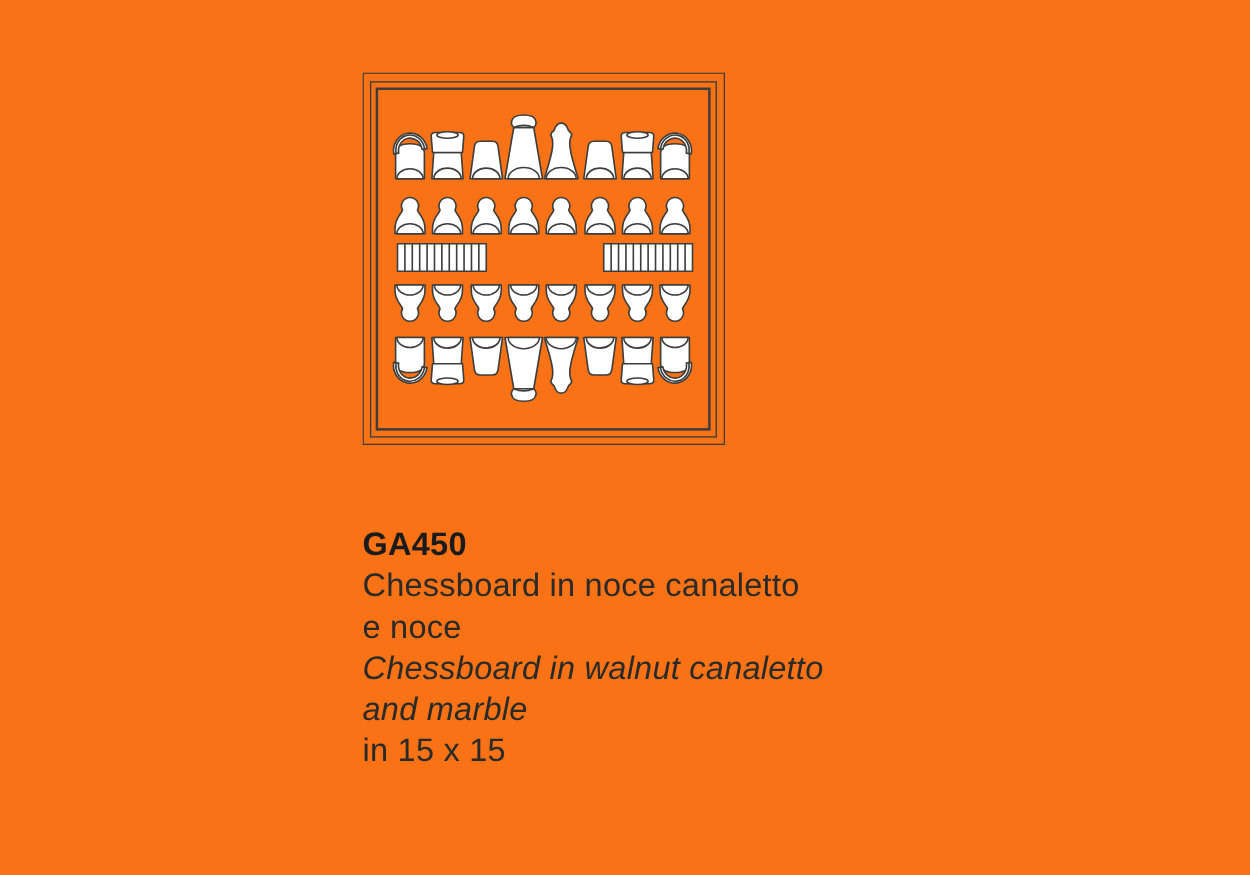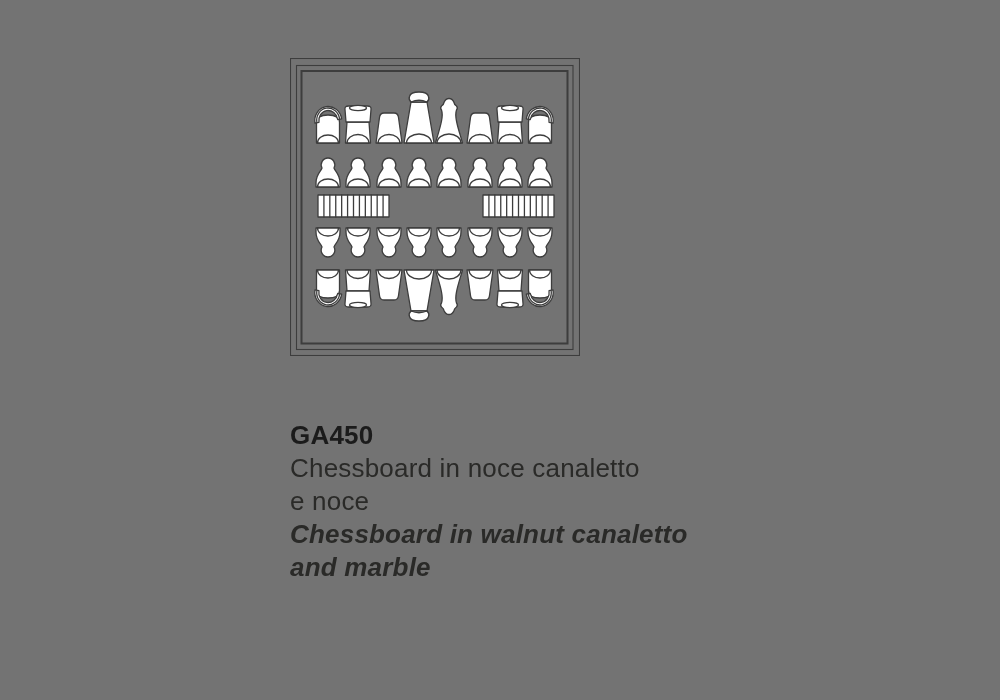--- a/index.html
+++ b/index.html
@@ -3,21 +3,21 @@
 <meta charset="utf-8">
 <style>
   :root { --line: #3d3d3d; }
   * { margin: 0; padding: 0; box-sizing: border-box; }
   html, body {
     width: 1000px; height: 700px;
     background: #ffffff;
     font-family: "Liberation Sans", sans-serif;
     overflow: hidden;
   }
-  .page { position: relative; width: 1000px; height: 700px; background: #737373; }
+  .page { position: relative; width: 1000px; height: 700px; background: #f97316; }
 
   
   #drawing-svg {
     position: absolute;
     left: 290px; top: 58px;
     width: 290px; height: 298px;
   }
   .frame { fill: none; stroke: var(--line); }
   .frame.thin  { stroke-width: 1.1; }
   .frame.thick { stroke-width: 2; }
@@ -34,21 +34,21 @@
   .info {
     position: absolute;
     left: 290px; top: 419px;
     font-size: 26px;
     line-height: 33px;
     color: #2a2a28;
     letter-spacing: 0.2px;
     white-space: nowrap;
   }
   .code { font-weight: bold; color: #1b1b1b; }
-  .italic { font-style: italic; font-weight: bold; }
+  .italic { font-style: italic; }
 </style>
 </head>
 <body>
 
 <div class="page">
 
   <svg id="drawing-svg" viewBox="0 0 290 298" xmlns="http://www.w3.org/2000/svg">
     <defs>
       <g id="pawn" class="pc">
         <path d="M-12,0 L-12,-4 C-12,-13 -7,-15.5 -6,-19 A6.8,6.8 0 1 1 6,-19 C7,-15.5 12,-13 12,-4 L12,0 Z"></path>
@@ -132,15 +132,16 @@
         <use href="#knight-r" transform="translate(250,212) scale(1,-1)"></use>
       </g>
   </svg>
 
   <div class="info">
     <div class="code">GA450</div>
     <div class="line">Chessboard in noce canaletto</div>
     <div class="line">e noce</div>
     <div class="line italic">Chessboard in walnut canaletto</div>
     <div class="line italic">and marble</div>
+    <div class="line">in 15 x 15</div>
   </div>
 
 </div>
 
 </body></html>

